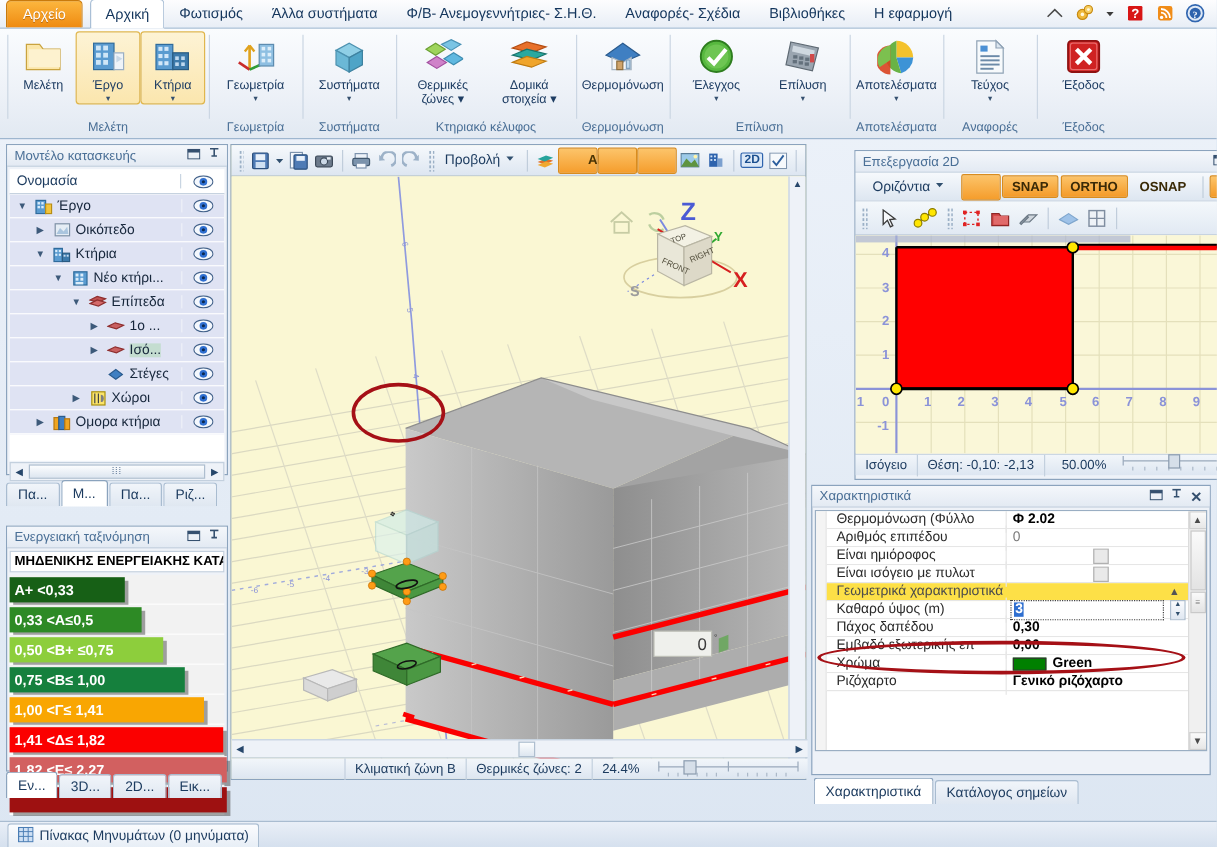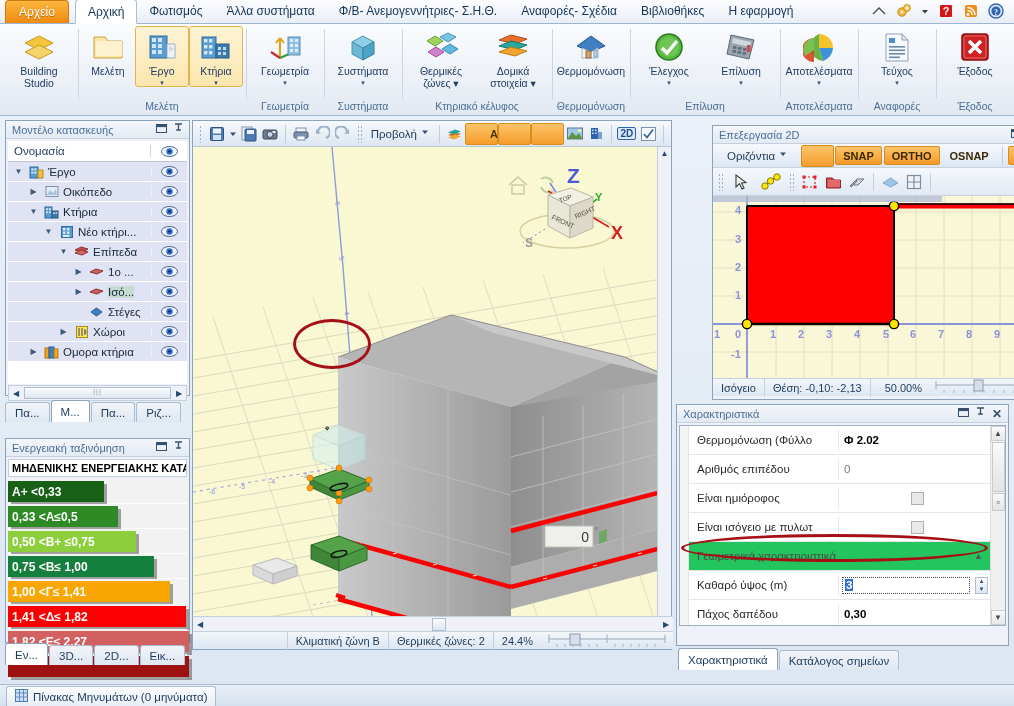--- a/index.html
+++ b/index.html
@@ -139,25 +139,25 @@
   .snapbtn.on { background:linear-gradient(#fcc46a,#f49a28); border-color:#d98c1e; }
   .p2d-toolbar2 { height:28px; display:flex; align-items:center; padding:0 2px; background:linear-gradient(#f4f8fb,#e1e9f3); border-bottom:1px solid #c7d3e0;}
   .canvas2d { position:relative; height:182px; background:#faf7d8; overflow:hidden; }
   .p2d-status { height:18px; background:linear-gradient(#f2f6fa,#dde6f1); border-top:1px solid #c3d0de; display:flex; align-items:center; color:#1b3a5e; font-size:11px;}
 
   
   #props-panel { left:676px; top:404px; width:333px; height:242px; }
   .grid-wrap { margin:2px; height:201px; background:#fff; border:1px solid #9aaec3; position:relative; overflow:hidden; display:flex;}
   .grid-indent { width:9px; background:#f4f4f4; border-right:1px solid #e3e3e3;}
   .grid-rows { flex:1; }
-  .grow { height:29px; display:flex; align-items:center; border-bottom:1px solid #e6e6e6; background:#fff;}
+  .grow { height:15px; display:flex; align-items:center; border-bottom:1px solid #e6e6e6; background:#fff;}
   .gkey { width:150px; padding-left:8px; color:#2a2a2a; font-size:11.5px; white-space:nowrap; overflow:hidden; border-right:1px solid #e6e6e6; height:21px; display:flex; align-items:center;}
   .gval { flex:1; padding-left:5px; font-size:11.5px; font-weight:bold; color:#000; display:flex; align-items:center; gap:5px; overflow:hidden; white-space:nowrap;}
   .gval.dim { font-weight:normal; color:#7b7b7b; }
-  .grow.cat { background:#22c55e; }
+  .grow.cat { background:#fde047; }
   .grow.cat .gkey { width:auto; flex:1; border-right:none; color:#4c4c4c; }
   .chk { width:13px; height:13px; border:1px solid #b0b0b0; background:#e9e9e9; margin:auto;}
   .spin { display:flex; flex-direction:column; width:13px; height:17px; border:1px solid #aebecf; background:linear-gradient(#fbfcfe,#dfe7f1); align-items:center; justify-content:space-around; font-size:6px; color:#31506f;}
   .grid-sb { width:15px; background:#f0f0f0; border-left:1px solid #dcdcdc; display:flex; flex-direction:column; align-items:center;}
   .gsb-arrow { height:15px; width:15px; display:flex; align-items:center; justify-content:center; font-size:8px; color:#4a4a4a; background:linear-gradient(#fafafa,#e7e7e7); border:1px solid #cfcfcf;}
   .gsb-track { flex:1; width:15px; }
   .gsb-thumb { width:13px; height:50px; margin:1px; background:linear-gradient(#fafafa,#e3e3e3); border:1px solid #c9c9c9;}
   .gsb-grip { width:13px; height:18px; margin:1px; background:linear-gradient(#fafafa,#e3e3e3); border:1px solid #c9c9c9; display:flex; align-items:center; justify-content:center; font-size:7px; color:#777;}
 
   
@@ -236,34 +236,20 @@
             <circle cx="8" cy="8" r="7" fill="#dfe9f6" stroke="#3166b0" stroke-width="1.4"></circle>
             <circle cx="8" cy="8" r="4.6" fill="#2e63ad"></circle>
             <text x="8" y="11.6" font-size="8" font-family="Liberation Serif" fill="#fff" text-anchor="middle" font-weight="bold">?</text>
           </svg>
       </span>
     </div>
   </div>
 
   <div class="ribbon" id="ribbon">
       <div class="rgroup">
-        <div class="rg-items">
-          <div class="rbtn wide">
-            <div class="gi">
-              <svg width="36" height="32" viewBox="0 0 36 32">
-                <path d="M4 12 L18 5 L32 12 L18 19 Z" fill="#f5c63d" stroke="#c7991d"></path>
-                <path d="M4 21 L18 14 L32 21 L18 28 Z" fill="#f7d469" stroke="#c7991d"></path>
-              </svg>
-            </div>
-            <div>
-              <span class="cap">Building</span>
-              <span class="cap">Studio</span>
-            </div>
-          </div>
-        </div>
         <div class="rg-label"></div>
       </div>
       <div class="rgroup">
         <div class="rg-items">
           <div class="rbtn">
             <div class="gi">
               <svg width="32" height="30" viewBox="0 0 32 30">
                 <path d="M2 5 h11 l3 4 h14 v17 h-28 Z" fill="#fbe6a8" stroke="#c9a33f"></path>
                 <path d="M4 9 h26 v15 h-26 Z" fill="#fdf2cf"></path>
               </svg>

